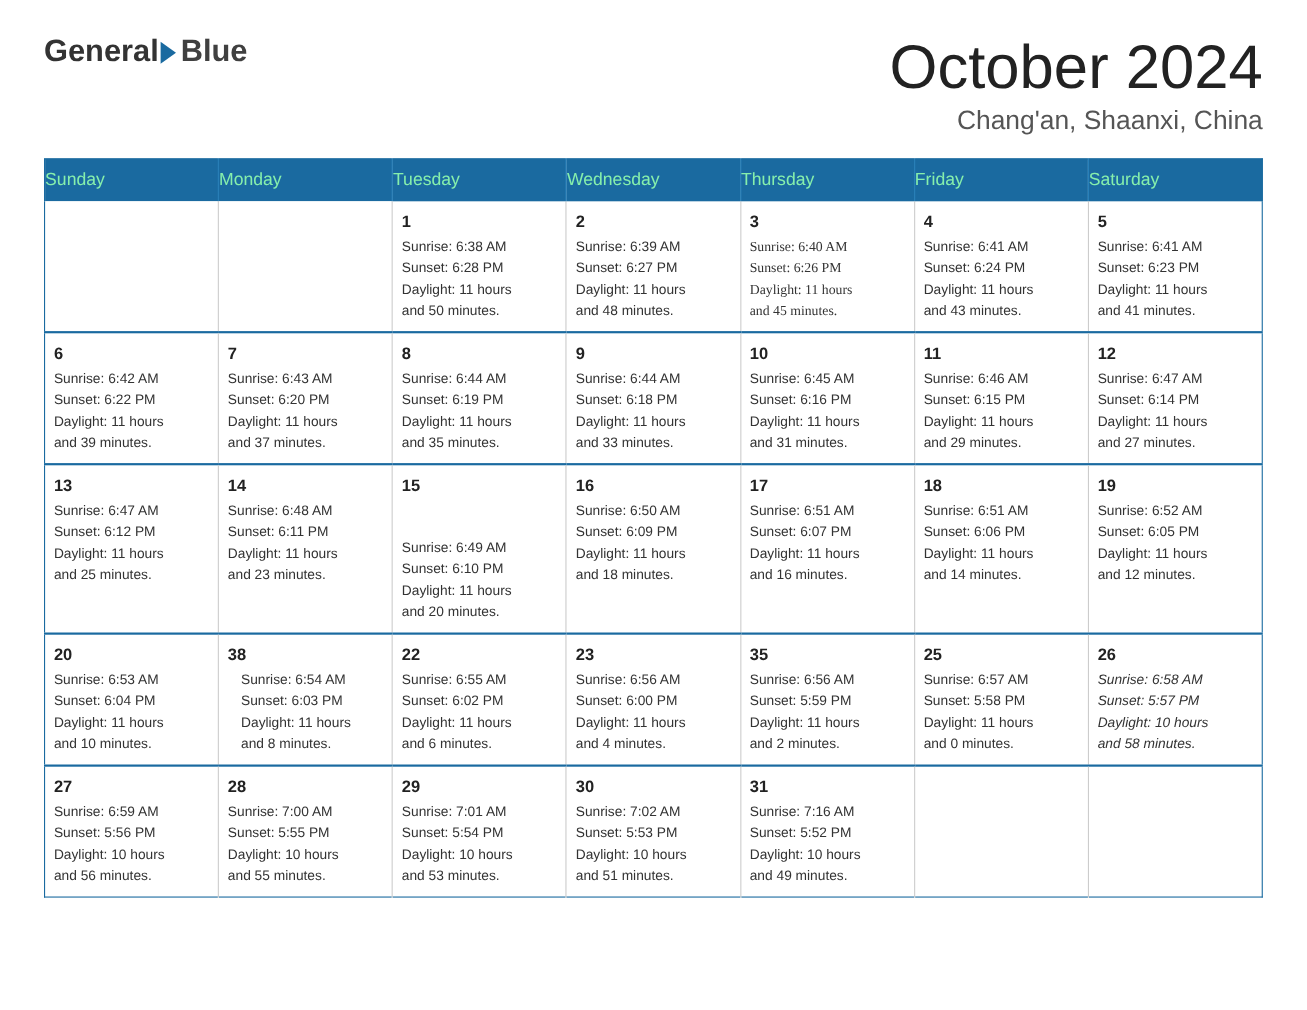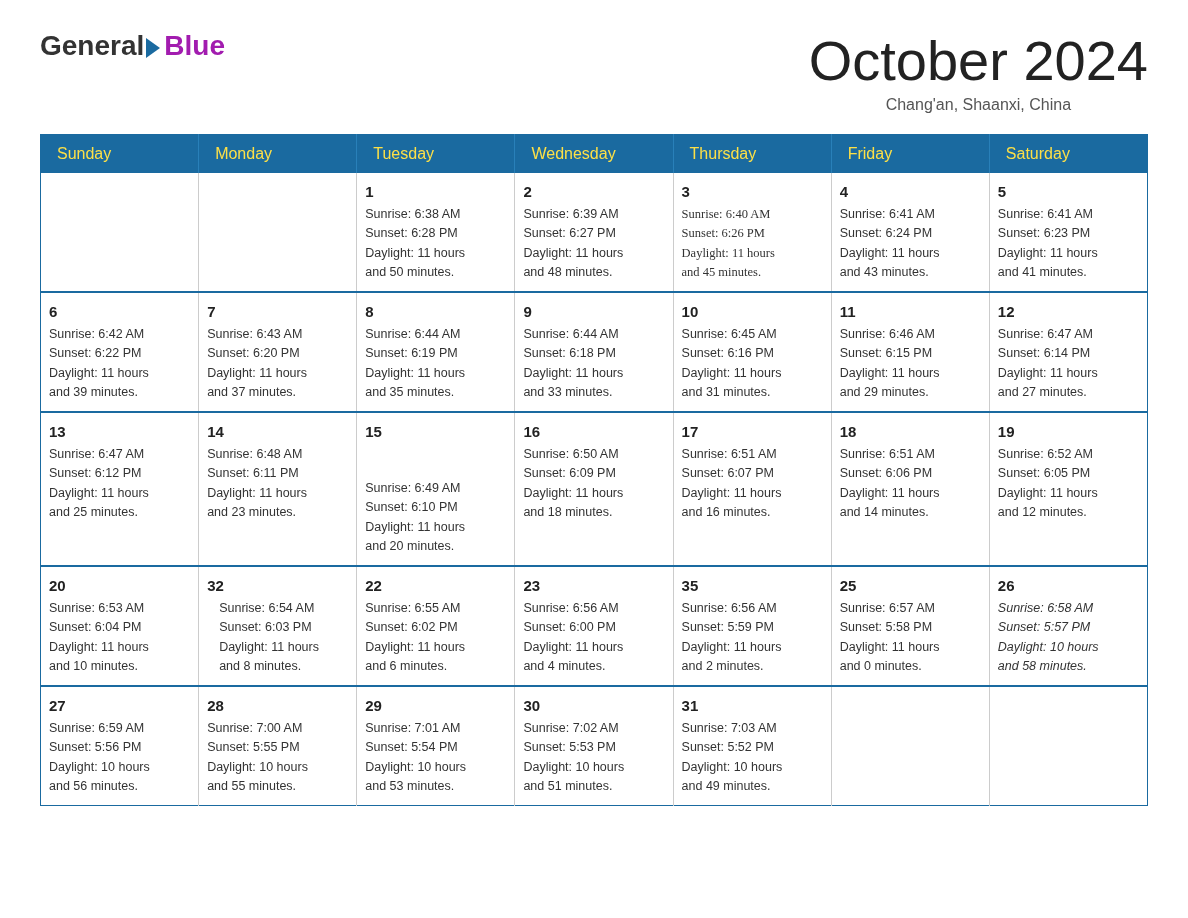--- a/index.html
+++ b/index.html
@@ -35,48 +35,48 @@
       height: 0;
       border-left: 14px solid #1a6aa0;
       border-top: 10px solid transparent;
       border-bottom: 10px solid transparent;
       margin-left: 2px;
       margin-top: 4px;
     }
     .logo-blue {
       font-size: 28px;
       font-weight: bold;
-      color: #a21caf;
+      color: #404040;
       margin-left: 4px;
     }
     .title-section {
-      text-align: center;
+      text-align: right;
     }
     .main-title {
       font-size: 56px;
       font-weight: normal;
       color: #222;
       line-height: 1.1;
     }
     .subtitle {
-      font-size: 16px;
+      font-size: 24px;
       color: #555;
       margin-top: 4px;
     }
     .calendar {
       width: 100%;
       border-collapse: collapse;
       border: 1px solid #1a6aa0;
     }
     .calendar thead tr th {
       background-color: #1a6aa0;
-      color: #fde047;
+      color: #86efac;
       font-size: 16px;
       font-weight: normal;
-      padding: 10px 16px;
+      padding: 10px 0;
       text-align: left;
       border-right: 1px solid #2980b9;
     }
     .calendar thead tr th:last-child {
       border-right: none;
     }
     .calendar tbody tr td {
       vertical-align: top;
       padding: 8px 8px;
       border-right: 1px solid #ccc;
@@ -282,21 +282,21 @@
       </tr>
       <tr>
         <td>
           <span class="day-number">20</span>
           <div class="day-info" style="white-space: pre-line;">Sunrise: 6:53 AM
 Sunset: 6:04 PM
 Daylight: 11 hours
 and 10 minutes.</div>
         </td>
         <td>
-          <span class="day-number">32</span>
+          <span class="day-number">38</span>
           <div class="day-info" style="white-space: pre-line; margin-left: 12px;">Sunrise: 6:54 AM
 Sunset: 6:03 PM
 Daylight: 11 hours
 and 8 minutes.</div>
         </td>
         <td>
           <span class="day-number">22</span>
           <div class="day-info" style="white-space: pre-line;">Sunrise: 6:55 AM
 Sunset: 6:02 PM
 Daylight: 11 hours
@@ -355,21 +355,21 @@
         </td>
         <td>
           <span class="day-number">30</span>
           <div class="day-info" style="white-space: pre-line;">Sunrise: 7:02 AM
 Sunset: 5:53 PM
 Daylight: 10 hours
 and 51 minutes.</div>
         </td>
         <td>
           <span class="day-number">31</span>
-          <div class="day-info" style="white-space: pre-line;">Sunrise: 7:03 AM
+          <div class="day-info" style="white-space: pre-line;">Sunrise: 7:16 AM
 Sunset: 5:52 PM
 Daylight: 10 hours
 and 49 minutes.</div>
         </td>
         <td class="empty-cell"></td>
         <td class="empty-cell"></td>
       </tr>
     </tbody>
 </table>
 

